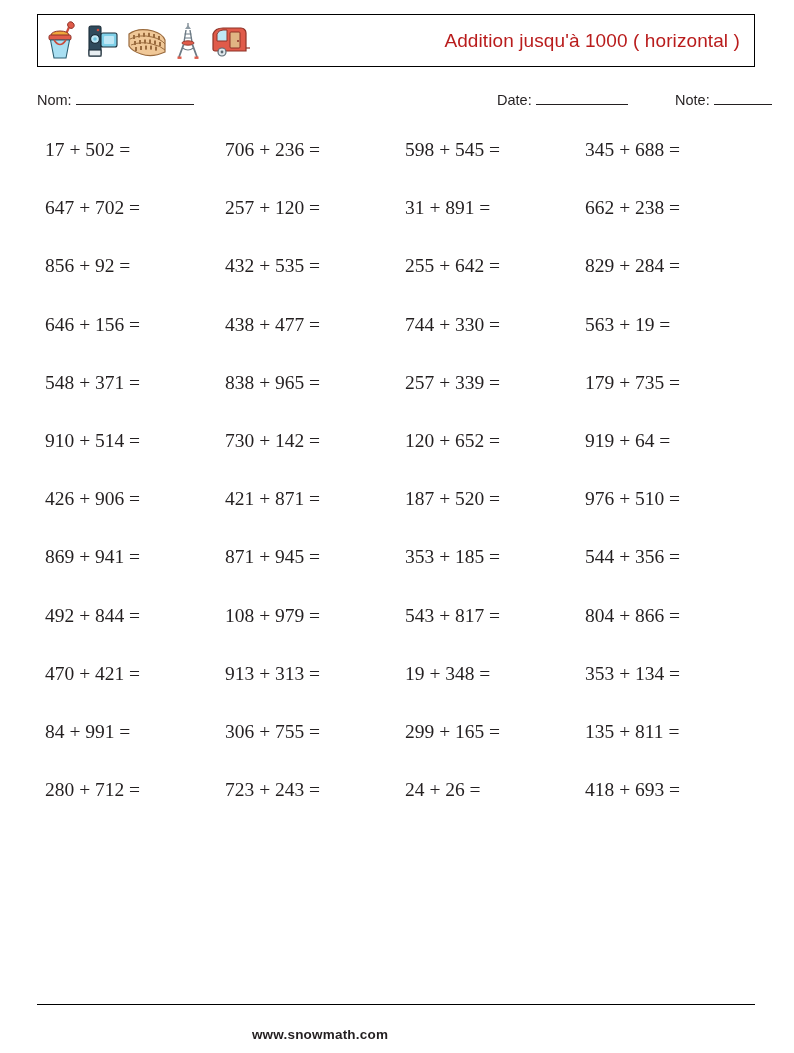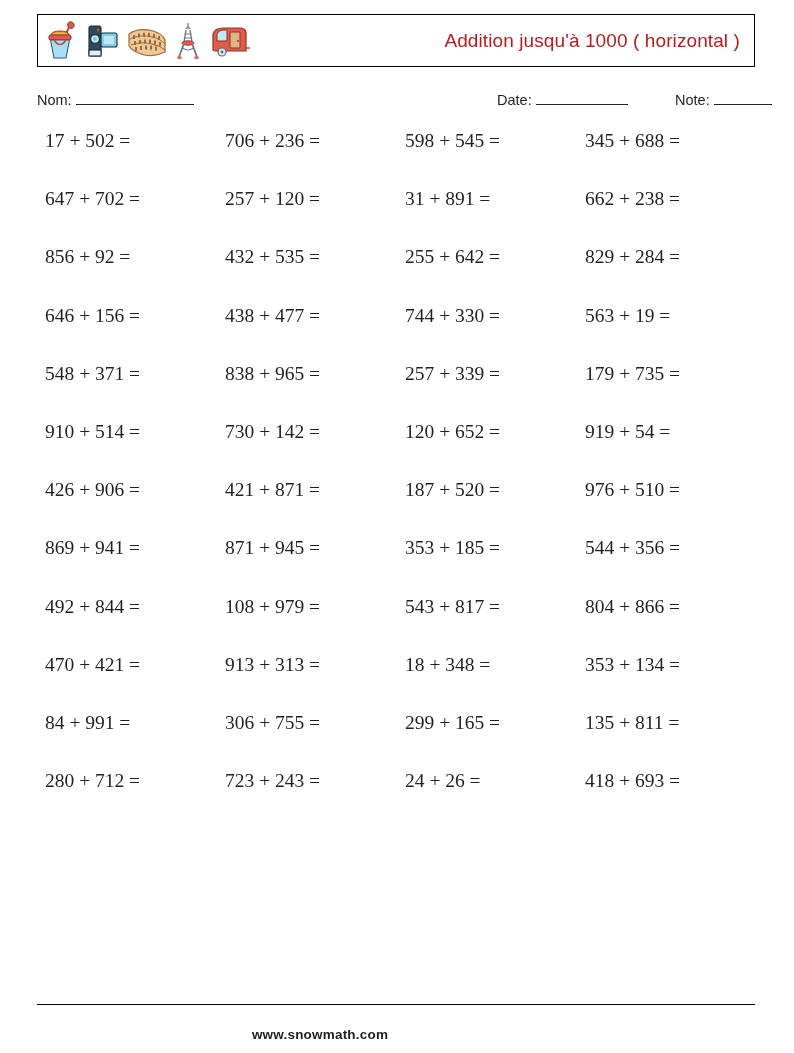--- a/index.html
+++ b/index.html
@@ -73,21 +73,21 @@
   .field-nom  .rule { width: 118px; }
   .field-date { left: 460px; }
   .field-date .rule { width: 92px; }
   .field-note { left: 638px; }
   .field-note .rule { width: 58px; }
 
   
   .problems {
     position: absolute;
     left: 37px;
-    top: 124px;
+    top: 133px;
     width: 718px;
     display: grid;
     grid-template-columns: repeat(4, 180px);
     grid-auto-rows: 58.2px;
   }
   .cell {
     font-family: "Liberation Serif", serif;
     font-size: 19.5px;
     color: #231f20;
     white-space: nowrap;
@@ -243,36 +243,36 @@
     <div class="cell">438 + 477 =</div>
     <div class="cell">744 + 330 =</div>
     <div class="cell">563 + 19 =</div>
     <div class="cell">548 + 371 =</div>
     <div class="cell">838 + 965 =</div>
     <div class="cell">257 + 339 =</div>
     <div class="cell">179 + 735 =</div>
     <div class="cell">910 + 514 =</div>
     <div class="cell">730 + 142 =</div>
     <div class="cell">120 + 652 =</div>
-    <div class="cell">919 + 54 =</div>
+    <div class="cell">919 + 64 =</div>
     <div class="cell">426 + 906 =</div>
     <div class="cell">421 + 871 =</div>
     <div class="cell">187 + 520 =</div>
     <div class="cell">976 + 510 =</div>
     <div class="cell">869 + 941 =</div>
     <div class="cell">871 + 945 =</div>
     <div class="cell">353 + 185 =</div>
     <div class="cell">544 + 356 =</div>
     <div class="cell">492 + 844 =</div>
     <div class="cell">108 + 979 =</div>
     <div class="cell">543 + 817 =</div>
     <div class="cell">804 + 866 =</div>
     <div class="cell">470 + 421 =</div>
     <div class="cell">913 + 313 =</div>
-    <div class="cell">18 + 348 =</div>
+    <div class="cell">19 + 348 =</div>
     <div class="cell">353 + 134 =</div>
     <div class="cell">84 + 991 =</div>
     <div class="cell">306 + 755 =</div>
     <div class="cell">299 + 165 =</div>
     <div class="cell">135 + 811 =</div>
     <div class="cell">280 + 712 =</div>
     <div class="cell">723 + 243 =</div>
     <div class="cell">24 + 26 =</div>
     <div class="cell">418 + 693 =</div>
     <div class="cell empty"></div>

